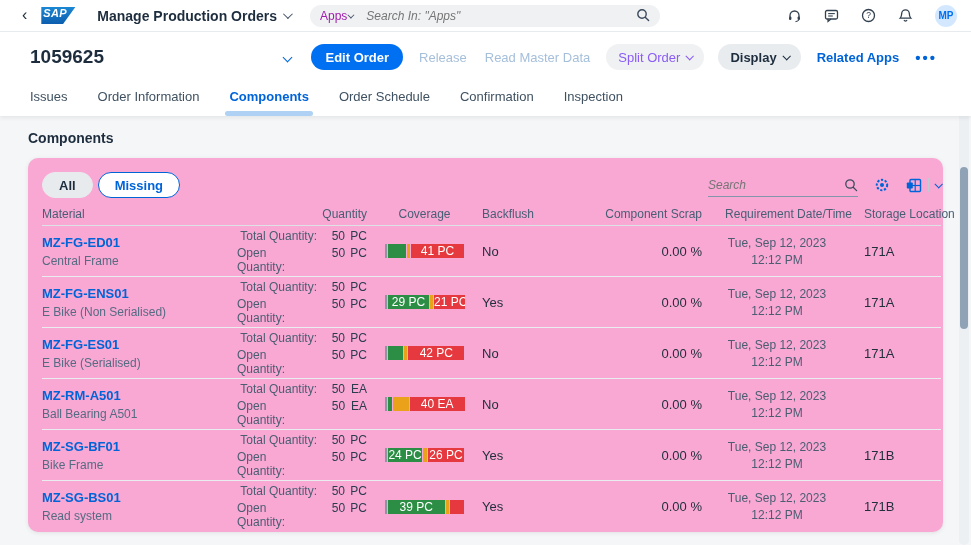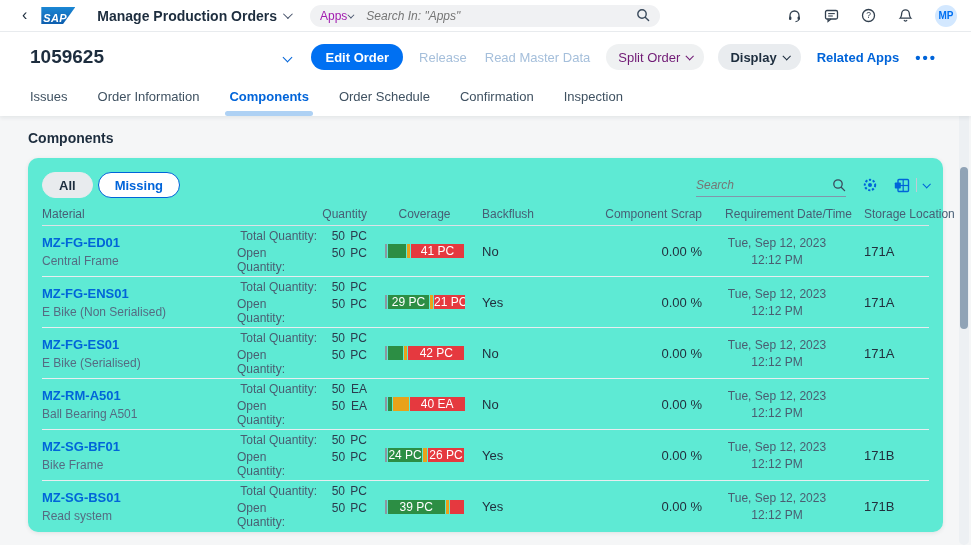--- a/index.html
+++ b/index.html
@@ -11,21 +11,21 @@
   
   .shellbar {
     height:32px; background:#fff; display:flex; align-items:center;
     padding:0 14px; border-bottom:1px solid #e8ebee; position:relative; z-index:5;
   }
   .back-btn { font-size:16px; color:#1d2d3e; margin:0 14px 2px 8px; cursor:pointer; line-height:1; }
   .sap-logo {
     width:34px; height:17px; background:linear-gradient(180deg,#1b87d4,#0d5eae);
     clip-path:polygon(0 0,100% 0,64% 100%,0 100%);
     color:#fff; font-weight:bold; font-style:italic; font-size:11px;
-    display:flex; align-items:flex-end; padding-left:2px; letter-spacing:.3px;
+    display:flex; align-items:flex-start; padding-left:2px; letter-spacing:.3px;
   }
   .shell-title { font-size:14px; font-weight:700; margin-left:22px; color:#1d2d3e; display:flex; align-items:center; gap:6px; cursor:pointer;}
   .chev { display:inline-block; width:7px; height:7px; border-right:1.5px solid #47536b; border-bottom:1.5px solid #47536b; transform:rotate(45deg) translateY(-2px); }
   .shell-search {
     position:absolute; left:310px; top:5px; width:350px; height:22px;
     background:#f0f1f3; border-radius:12px; display:flex; align-items:center;
     padding:0 10px; font-size:12px;
   }
   .shell-search .scope { color:#a21caf; display:flex; align-items:center; margin-right:14px; cursor:pointer;}
   .shell-search .scope .chev{width:5px;height:5px;}
@@ -42,36 +42,36 @@
   }
   
   .obj-header { background:#fff; box-shadow:0 2px 4px rgba(29,45,62,.08); position:relative; z-index:4;}
   .obj-top { display:flex; align-items:center; padding:12px 30px 4px 30px; }
   .obj-title { font-size:19px; font-weight:700; color:#1d2d3e; }
   .obj-actions { margin-left:auto; display:flex; align-items:center; gap:14px; font-size:13px; }
   .collapse-chev { width:7px;height:7px;border-right:1.6px solid #0064d9;border-bottom:1.6px solid #0064d9;transform:rotate(45deg);margin-right:6px; cursor:pointer;}
   .btn { border:none; border-radius:15px; height:26px; font-size:13px; font-family:inherit; cursor:pointer; display:flex; align-items:center; gap:6px; }
   .btn-primary { background:#0070f2; color:#fff; padding:0 14px; font-weight:600; }
   .btn-text-disabled { background:transparent; color:#a5bfdb; padding:0 2px; cursor:default; }
-  .btn-pill-disabled { background:#eff1f2; color:#701a75; padding:0 12px; cursor:default; }
+  .btn-pill-disabled { background:#eff1f2; color:#8b5cf6; padding:0 12px; cursor:default; }
   .btn-pill { background:#e9ecef; color:#1d2d3e; padding:0 12px; font-weight:600; }
   .btn-link { background:transparent; color:#0064d9; font-weight:600; padding:0 2px; }
   .btn .dchev { width:6px;height:6px;border-right:1.5px solid currentColor;border-bottom:1.5px solid currentColor;transform:rotate(45deg) translateY(-1px); }
   .overflow-dots { color:#0064d9; font-weight:700; font-size:15px; letter-spacing:2px; cursor:pointer; margin-right:4px;}
   
   .tabs { display:flex; gap:30px; padding:14px 30px 0 30px; border-top:1px solid transparent; }
   .tab { font-size:13px; color:#3f5161; padding-bottom:12px; cursor:pointer; position:relative; white-space:nowrap; }
   .tab.active { color:#0064d9; font-weight:600; }
   .tab.active::after { content:""; position:absolute; left:-4px; right:-4px; bottom:0; height:5px; border-radius:3px; background:#aed1f4; }
   
   .content { padding:14px 28px 0 28px; }
   .section-heading { font-size:14px; font-weight:700; color:#1d2d3e; margin-bottom:12px; }
   .card {
-    background:#5eead4; border-radius:10px; box-shadow:0 1px 4px rgba(29,45,62,.10);
-    padding:10px 14px 0 14px;
+    background:#f9a8d4; border-radius:10px; box-shadow:0 1px 4px rgba(29,45,62,.10);
+    padding:10px 2px 0 14px;
   }
   
   .tbl-toolbar { display:flex; align-items:center; height:34px; }
   .seg-btn { height:26px; border-radius:15px; font-size:13px; font-weight:600; font-family:inherit; cursor:pointer; display:flex; align-items:center; padding:0 16px; }
   .seg-all { background:#e8ebee; border:1px solid #e8ebee; color:#1d2d3e; }
   .seg-missing { background:#fff; border:1px solid #0064d9; color:#0064d9; margin-left:5px; }
   .toolbar-right { margin-left:auto; display:flex; align-items:center; gap:16px; }
   .tb-search { display:flex; align-items:center; border-bottom:1px solid #8296ab; width:150px; height:24px; }
   .tb-search input { border:none; outline:none; background:transparent; flex:1; font-style:italic; font-size:12px; color:#556b82; font-family:inherit; width:100px;}
   .icon-btn { cursor:pointer; display:flex; align-items:center; }

